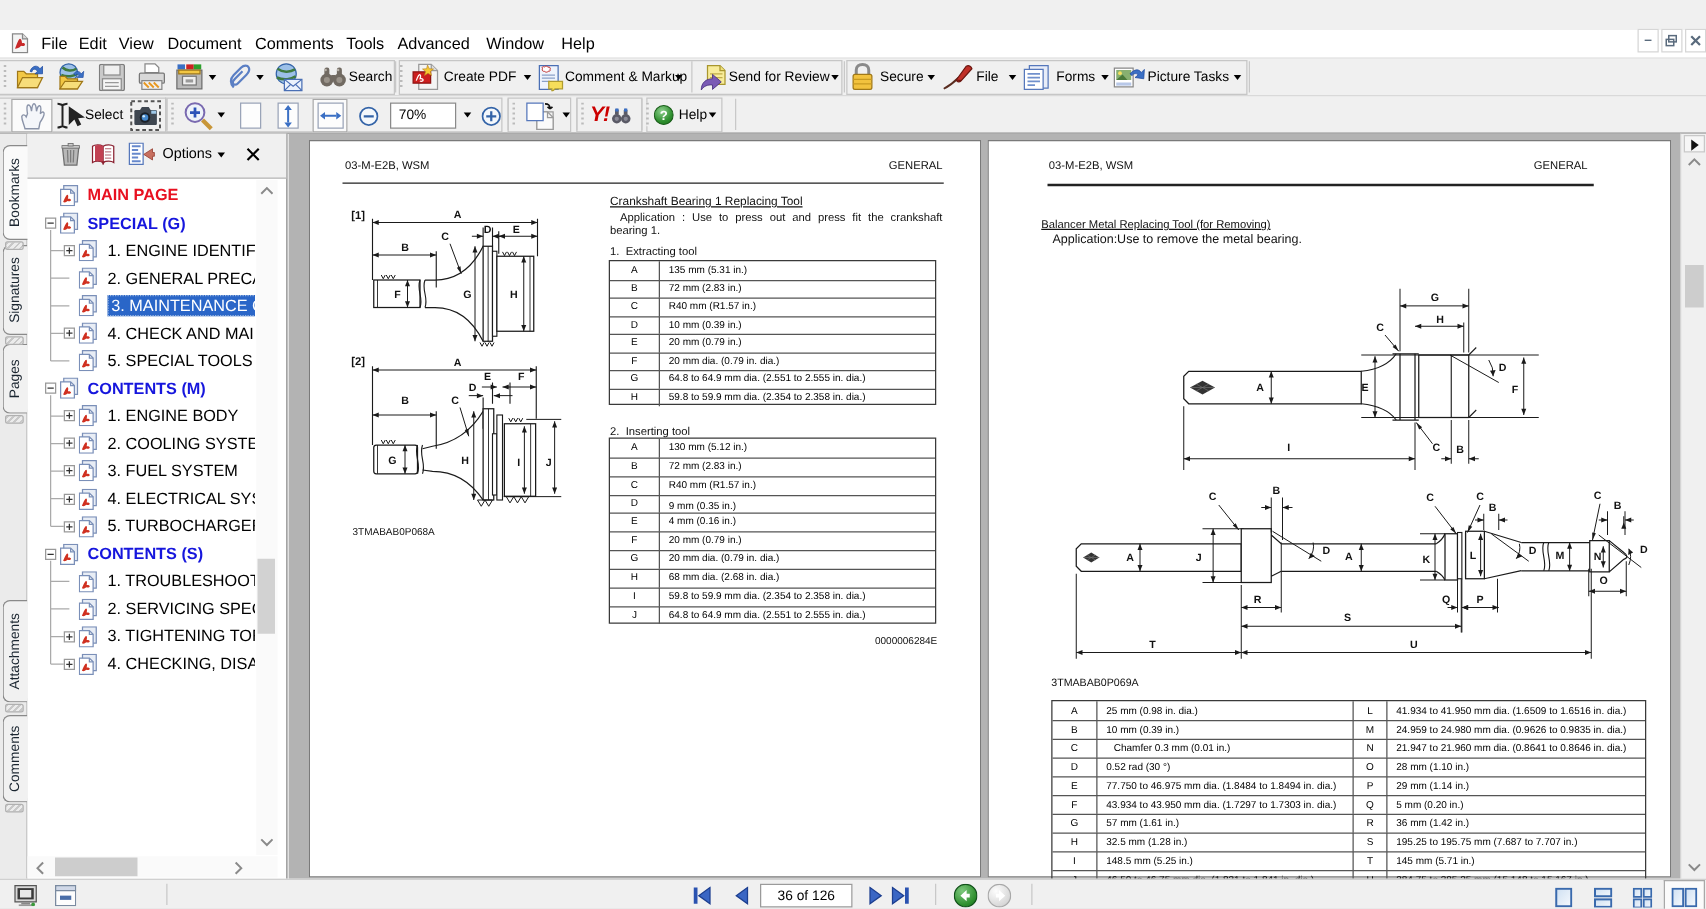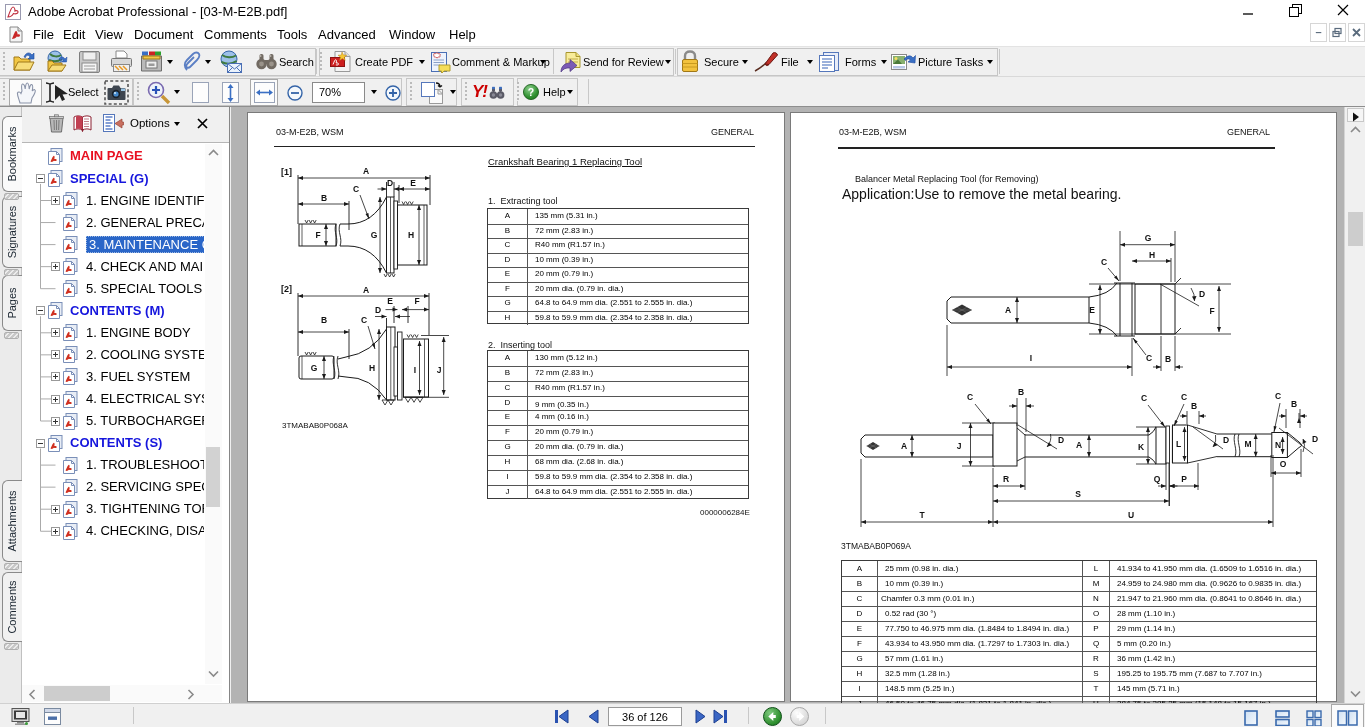--- a/index.html
+++ b/index.html
@@ -25,37 +25,20 @@
 #ptree { position:absolute; left:0; top:37px; width:182px; height:540px; overflow:hidden; font-size:13px; }
 #docarea { position:absolute; left:231px; top:107px; width:1113px; height:596px; background:#b3b3b3; overflow:hidden; }
 .page { position:absolute; top:5px; background:#fff; border:1px solid #7a7a7a; }
 #vscroll { position:absolute; left:1344px; top:107px; width:21px; height:596px; background:#f0f0f0; border-left:1px solid #d4d4d4; }
 #statusbar { position:absolute; left:0; top:703px; width:1365px; height:24px; background:#f0f0f0; border-top:1px solid #d0d0d0; }
 .pgtxt { position:absolute; color:#111; }
 </style>
 </head>
 <body>
 <div id="win">
-<div id="titlebar">
- <svg class="abs" style="left:5px;top:4px" width="16" height="16" viewBox="0 0 16 16">
-        <rect x="0.5" y="0.5" width="15" height="15" fill="#fff" stroke="#9a9ab0"></rect>
-        <path d="M3 13 C5 7 7 3 8 3 C9 3 10 5 10 7 C12 6 13 7 13 8 C13 10 10 10 8.5 9.5 C7 12 5 13 3 13 Z" fill="none" stroke="#c03040" stroke-width="1.2"></path>
-      </svg>
- <div class="title">Adobe Acrobat Professional - [03-M-E2B.pdf]</div>
- <svg class="abs" style="left:1243px;top:9px" width="12" height="9" viewBox="0 0 12 9">
-        <line x1="0" y1="5" x2="10" y2="5" stroke="#000" stroke-width="1.3"></line>
-      </svg>
- <svg class="abs" style="left:1289px;top:4px" width="13" height="13" viewBox="0 0 13 13">
-        <rect x="3.5" y="0.5" width="9" height="9" fill="#fff" stroke="#000"></rect>
-        <rect x="0.5" y="3.5" width="9" height="9" fill="#fff" stroke="#000"></rect>
-      </svg>
- <svg class="abs" style="left:1337px;top:4px" width="12" height="12" viewBox="0 0 12 12">
-        <path d="M1 1 L11 11 M11 1 L1 11" stroke="#000" stroke-width="1.2"></path>
-      </svg>
-</div>
 
 <div id="menubar">
  <svg class="abs" style="left:8px;top:2px" width="16" height="17" viewBox="0 0 16 17">
         <path d="M2 1 L10 1 L14 5 L14 16 L2 16 Z" fill="#f4f4f4" stroke="#888"></path>
         <path d="M10 1 L10 5 L14 5" fill="#ddd" stroke="#888"></path>
         <path d="M4 13 C6 8 7 5 8 5 C9 5 9.6 7 9.6 8.5 C11 8 12 8.5 12 9.5 C12 11 10 11 8.8 10.6 C7.5 12.4 5.5 13 4 13 Z" fill="#c82828"></path>
       </svg>
  <span class="m" style="left:33px">File</span>
  <span class="m" style="left:63px">Edit</span>
  <span class="m" style="left:95px">View</span>
@@ -598,20 +581,21 @@
         <path d="M1.5 1 L6 5.5 L1.5 10" fill="none" stroke="#8a8a8a" stroke-width="1.6"></path>
       </svg>
  <div class="abs" style="left:22px;top:579px;width:66px;height:15px;background:#cdcdcd"></div>
 </div>
 <div id="docarea">
       <div class="page" id="p1" style="left:16px;width:538px;height:590px">
 <span class="pgtxt" style="left:28px;top:14px;font-size:9px">03-M-E2B, WSM</span>
 <span class="pgtxt" style="left:463px;top:14px;font-size:9px">GENERAL</span>
 <div class="abs" style="left:26px;top:33px;width:481px;height:1px;background:#222"></div>
 <span class="pgtxt" style="left:240px;top:43px;font-size:9.5px;text-decoration:underline">Crankshaft Bearing 1 Replacing Tool</span>
+<div class="pgtxt" style="left:240px;top:56px;width:266px;font-size:9px;text-align:justify"><span style="margin-left:8px"></span>Application : Use to press out and press fit the crankshaft bearing 1.</div>
 <span class="pgtxt" style="left:240px;top:83px;font-size:9px">1.&nbsp;&nbsp;Extracting tool</span>
 <div class="abs" style="left:239px;top:95px;width:262px;height:116.0px;border:1px solid #3a3a3a">
           <div style="position:absolute;left:0;top:0.00px;width:100%;height:14.50px;"></div>
           <span class="abs" style="left:0;top:0.00px;width:40px;height:14.50px;line-height:14.50px;text-align:center;font-size:8px;border-right:1px solid #555">A</span>
           <span class="abs" style="left:47px;top:0.00px;height:14.50px;line-height:14.50px;font-size:8px;white-space:nowrap">135 mm (5.31 in.)</span>
           <div style="position:absolute;left:0;top:14.50px;width:100%;height:14.50px;border-top:1px solid #555;"></div>
           <span class="abs" style="left:0;top:14.50px;width:40px;height:14.50px;line-height:14.50px;text-align:center;font-size:8px;border-right:1px solid #555">B</span>
           <span class="abs" style="left:47px;top:14.50px;height:14.50px;line-height:14.50px;font-size:8px;white-space:nowrap">72 mm (2.83 in.)</span>
           <div style="position:absolute;left:0;top:29.00px;width:100%;height:14.50px;border-top:1px solid #555;"></div>
           <span class="abs" style="left:0;top:29.00px;width:40px;height:14.50px;line-height:14.50px;text-align:center;font-size:8px;border-right:1px solid #555">C</span>
@@ -784,22 +768,22 @@
           <line x1="127" y1="234.3" x2="173" y2="234.3" stroke="#1a1a1a" stroke-width="0.8"></line>
           <path d="M106 237 l3 5 l3 -5 Z M112 237 l3 5 l3 -5 Z" fill="none" stroke="#1a1a1a" stroke-width="0.8"></path>
           <path d="M129 234.3 l3 5 l3 -5 Z M135 234.3 l3 5 l3 -5 Z M141 234.3 l3 5 l3 -5 Z" fill="none" stroke="#1a1a1a" stroke-width="0.8"></path>
           <path d="M131 171.5 l1.6 3 l1.6 -3 M135 171.5 l1.6 3 l1.6 -3 M139 171.5 l1.6 3 l1.6 -3" fill="none" stroke="#1a1a1a" stroke-width="0.8"></path>
         </svg>
 </div>
 <div class="page" id="p2" style="left:559px;width:547px;height:590px">
 <span class="pgtxt" style="left:48px;top:14px;font-size:9px">03-M-E2B, WSM</span>
 <span class="pgtxt" style="left:436px;top:14px;font-size:9px">GENERAL</span>
 <div class="abs" style="left:47px;top:34px;width:437px;height:1.5px;background:#222"></div>
-<span class="pgtxt" style="left:64px;top:61px;font-size:9px;">Balancer Metal Replacing Tool (for Removing)</span>
-<span class="pgtxt" style="left:51px;top:73px;font-size:14px">Application:Use to remove the metal bearing.</span>
+<span class="pgtxt" style="left:42px;top:61px;font-size:9px;text-decoration:underline">Balancer Metal Replacing Tool (for Removing)</span>
+<span class="pgtxt" style="left:51px;top:73px;font-size:10px">Application:Use to remove the metal bearing.</span>
 <svg id="fig2" class="abs" style="left:60px;top:115px" width="480" height="310" viewBox="0 0 480 310">
           <path d="M100 69 L238 69 L238 95 L100 95 L96 91 L96 73 Z" fill="#fff" stroke="#1a1a1a" stroke-width="1"></path>
           <path d="M101.0 82 L111 76.5 L121.0 82 L111 87.5 Z" fill="#333"></path>
           <path d="M101.0 82 L121.0 82 M106.0 79.25 L116.0 84.75 M106.0 84.75 L116.0 79.25" stroke="#777" stroke-width="0.5"></path>
           <text x="157" y="85" font-size="8.5" font-weight="bold" fill="#111" font-family="Liberation Sans" text-anchor="middle">A</text>
           <line x1="166" y1="69" x2="166" y2="95" stroke="#1a1a1a" stroke-width="0.8"></line>
           <path d="M166 69 l-2 5 l4 0 Z" fill="#1a1a1a"></path>
           <path d="M166 95 l-2 -5 l4 0 Z" fill="#1a1a1a"></path>
           <path d="M238 69 Q258 67 266 55" fill="none" stroke="#1a1a1a" stroke-width="1"></path>
           <path d="M238 95 Q258 97 266 108" fill="none" stroke="#1a1a1a" stroke-width="1"></path>
@@ -1000,21 +984,21 @@
           <span class="abs" style="left:43px;top:0.00px;height:15.00px;line-height:15.00px;font-size:8px;white-space:nowrap">25 mm (0.98 in. dia.)</span>
           <span class="abs" style="left:240px;top:0.00px;width:28px;height:15.00px;line-height:15.00px;text-align:center;font-size:8px;border-left:1px solid #555;border-right:1px solid #555">L</span>
           <span class="abs" style="left:275px;top:0.00px;height:15.00px;line-height:15.00px;font-size:8px;white-space:nowrap">41.934 to 41.950 mm dia. (1.6509 to 1.6516 in. dia.)</span>
           <div style="position:absolute;left:0;top:15.00px;width:100%;height:15.00px;border-top:1px solid #555;"></div>
           <span class="abs" style="left:0;top:15.00px;width:36px;height:15.00px;line-height:15.00px;text-align:center;font-size:8px;border-right:1px solid #555">B</span>
           <span class="abs" style="left:43px;top:15.00px;height:15.00px;line-height:15.00px;font-size:8px;white-space:nowrap">10 mm (0.39 in.)</span>
           <span class="abs" style="left:240px;top:15.00px;width:28px;height:15.00px;line-height:15.00px;text-align:center;font-size:8px;border-left:1px solid #555;border-right:1px solid #555">M</span>
           <span class="abs" style="left:275px;top:15.00px;height:15.00px;line-height:15.00px;font-size:8px;white-space:nowrap">24.959 to 24.980 mm dia. (0.9626 to 0.9835 in. dia.)</span>
           <div style="position:absolute;left:0;top:30.00px;width:100%;height:15.00px;border-top:1px solid #555;"></div>
           <span class="abs" style="left:0;top:30.00px;width:36px;height:15.00px;line-height:15.00px;text-align:center;font-size:8px;border-right:1px solid #555">C</span>
-          <span class="abs" style="left:39px;top:30.00px;height:15.00px;line-height:15.00px;font-size:8px;white-space:nowrap">Chamfer 0.3 mm (0.01 in.)</span>
+          <span class="abs" style="left:49px;top:30.00px;height:15.00px;line-height:15.00px;font-size:8px;white-space:nowrap">Chamfer 0.3 mm (0.01 in.)</span>
           <span class="abs" style="left:240px;top:30.00px;width:28px;height:15.00px;line-height:15.00px;text-align:center;font-size:8px;border-left:1px solid #555;border-right:1px solid #555">N</span>
           <span class="abs" style="left:275px;top:30.00px;height:15.00px;line-height:15.00px;font-size:8px;white-space:nowrap">21.947 to 21.960 mm dia. (0.8641 to 0.8646 in. dia.)</span>
           <div style="position:absolute;left:0;top:45.00px;width:100%;height:15.00px;border-top:1px solid #555;"></div>
           <span class="abs" style="left:0;top:45.00px;width:36px;height:15.00px;line-height:15.00px;text-align:center;font-size:8px;border-right:1px solid #555">D</span>
           <span class="abs" style="left:43px;top:45.00px;height:15.00px;line-height:15.00px;font-size:8px;white-space:nowrap">0.52 rad (30 °)</span>
           <span class="abs" style="left:240px;top:45.00px;width:28px;height:15.00px;line-height:15.00px;text-align:center;font-size:8px;border-left:1px solid #555;border-right:1px solid #555">O</span>
           <span class="abs" style="left:275px;top:45.00px;height:15.00px;line-height:15.00px;font-size:8px;white-space:nowrap">28 mm (1.10 in.)</span>
           <div style="position:absolute;left:0;top:60.00px;width:100%;height:15.00px;border-top:1px solid #555;"></div>
           <span class="abs" style="left:0;top:60.00px;width:36px;height:15.00px;line-height:15.00px;text-align:center;font-size:8px;border-right:1px solid #555">E</span>
           <span class="abs" style="left:43px;top:60.00px;height:15.00px;line-height:15.00px;font-size:8px;white-space:nowrap">77.750 to 46.975 mm dia. (1.8484 to 1.8494 in. dia.)</span>

